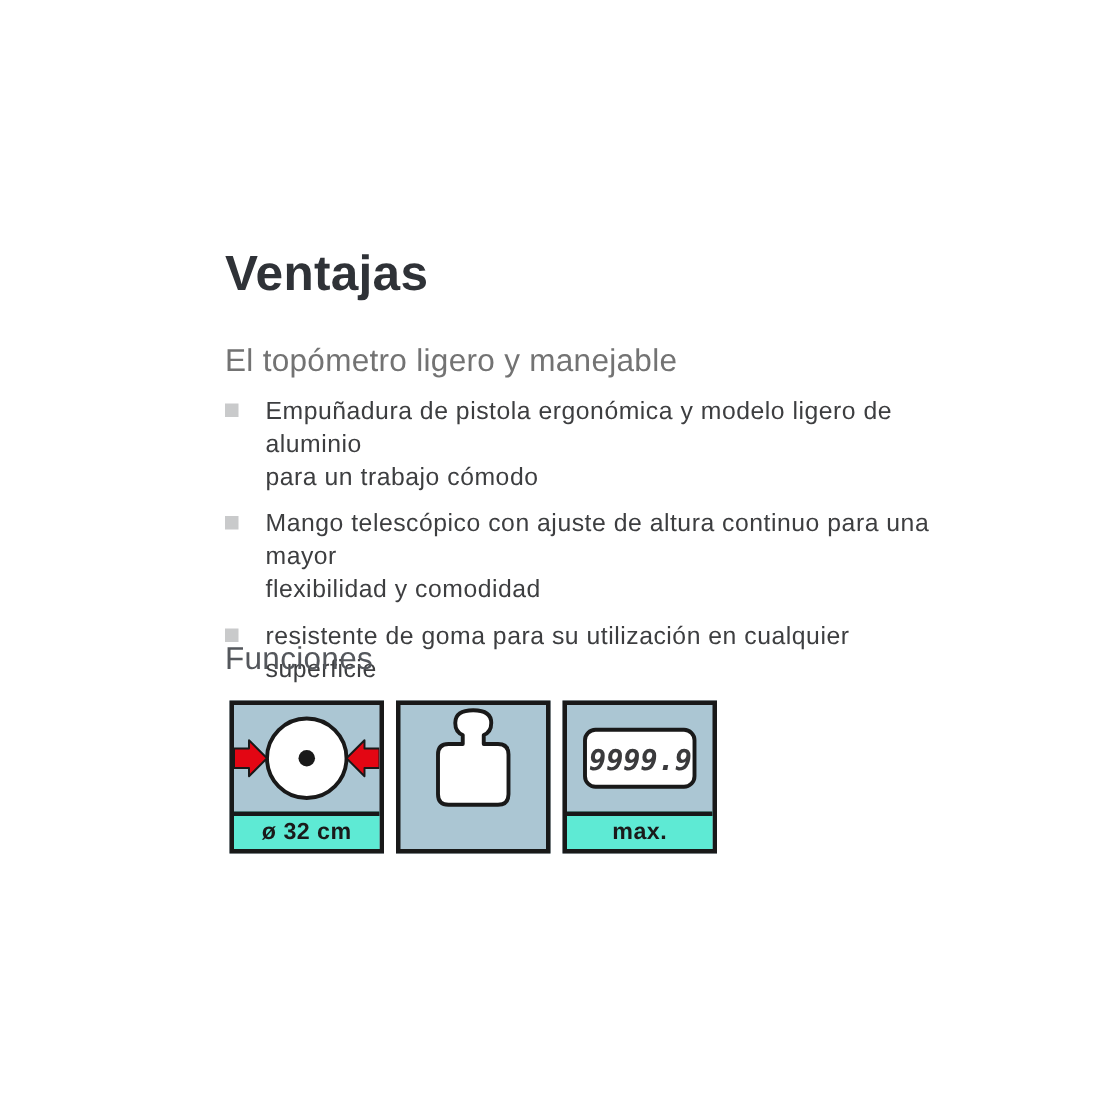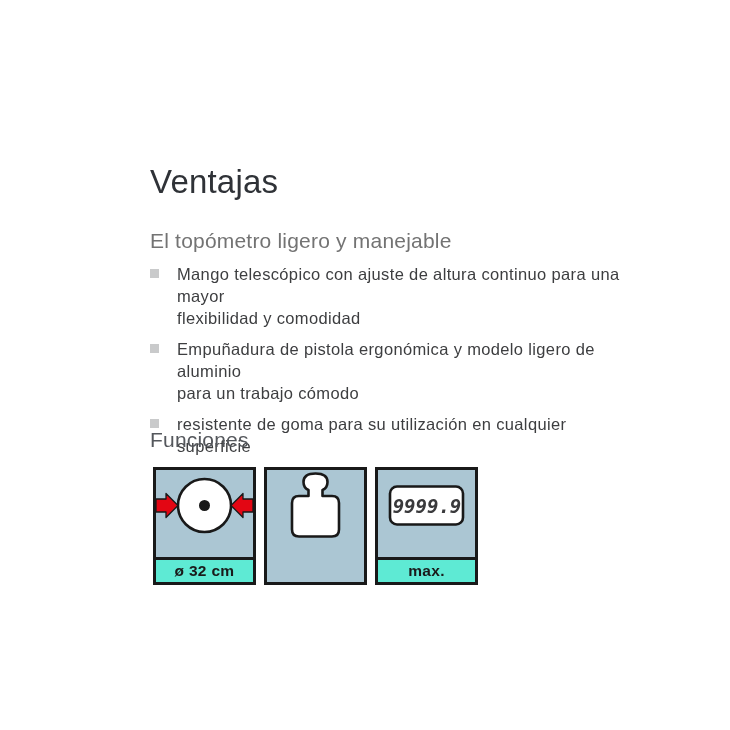--- a/index.html
+++ b/index.html
@@ -2,41 +2,41 @@
 <html><head>
 <meta charset="utf-8">
 <style>
   html,body{margin:0;padding:0;}
   body{
     width:730px;height:730px;background:#ffffff;position:relative;overflow:hidden;
     font-family:"Liberation Sans", sans-serif;
   }
   .page-title{
     position:absolute;left:150px;top:163px;
-    font-size:33px;font-weight:400;color:#2f3237;letter-spacing:0.2px;
+    font-size:33px;font-weight:700;color:#2f3237;letter-spacing:0.2px;
   }
   .subheading{
     position:absolute;left:150px;top:229px;
     font-size:21px;font-weight:400;color:#737373;letter-spacing:0.2px;
   }
   .bullets{position:absolute;left:150px;top:263px;width:480px;}
   .bullet-item{display:flex;margin-bottom:9px;}
   .bullet-square{
     width:9px;height:9px;background:#c9cacb;margin-top:6px;flex:none;
   }
   .bullet-text{
     margin-left:18px;font-size:16.5px;line-height:22px;color:#3d3e40;letter-spacing:0.35px;
   }
   .functions-title{
     position:absolute;left:150px;top:428px;
     font-size:21px;font-weight:400;color:#54575c;letter-spacing:0.2px;
   }
   .tiles{position:absolute;left:153px;top:467px;display:flex;gap:8px;}
   .tile{
-    width:103px;height:118px;box-sizing:border-box;
+    width:103px;height:102px;box-sizing:border-box;
     border:3px solid #191919;background:#abc6d3;
     display:flex;flex-direction:column;
   }
   .tile-icon{flex:1;overflow:hidden;}
   .tile-icon svg{display:block;}
   .tile-label{
     height:22px;background:#5eead4;border-top:3px solid #191919;
     font-size:15.5px;font-weight:bold;color:#1a1a1a;
     text-align:center;line-height:21px;letter-spacing:0.3px;
   }
@@ -45,29 +45,29 @@
 <body>
 
 <div class="page-title">Ventajas</div>
 
 <div class="subheading">El topómetro ligero y manejable</div>
 
 <div class="bullets">
   <div class="bullet-item">
     <span class="bullet-square"></span>
     <div class="bullet-text">
-      <div>Mango telescópico con ajuste de altura continuo para una mayor</div>
-      <div>flexibilidad y comodidad</div>
+      <div>Empuñadura de pistola ergonómica y modelo ligero de aluminio</div>
+      <div>para un trabajo cómodo</div>
     </div>
   </div>
   <div class="bullet-item">
     <span class="bullet-square"></span>
     <div class="bullet-text">
-      <div>Empuñadura de pistola ergonómica y modelo ligero de aluminio</div>
-      <div>para un trabajo cómodo</div>
+      <div>Mango telescópico con ajuste de altura continuo para una mayor</div>
+      <div>flexibilidad y comodidad</div>
     </div>
   </div>
   <div class="bullet-item">
     <span class="bullet-square"></span>
     <div class="bullet-text">
       <div>resistente de goma para su utilización en cualquier superficie</div>
     </div>
   </div>
 </div>
 

